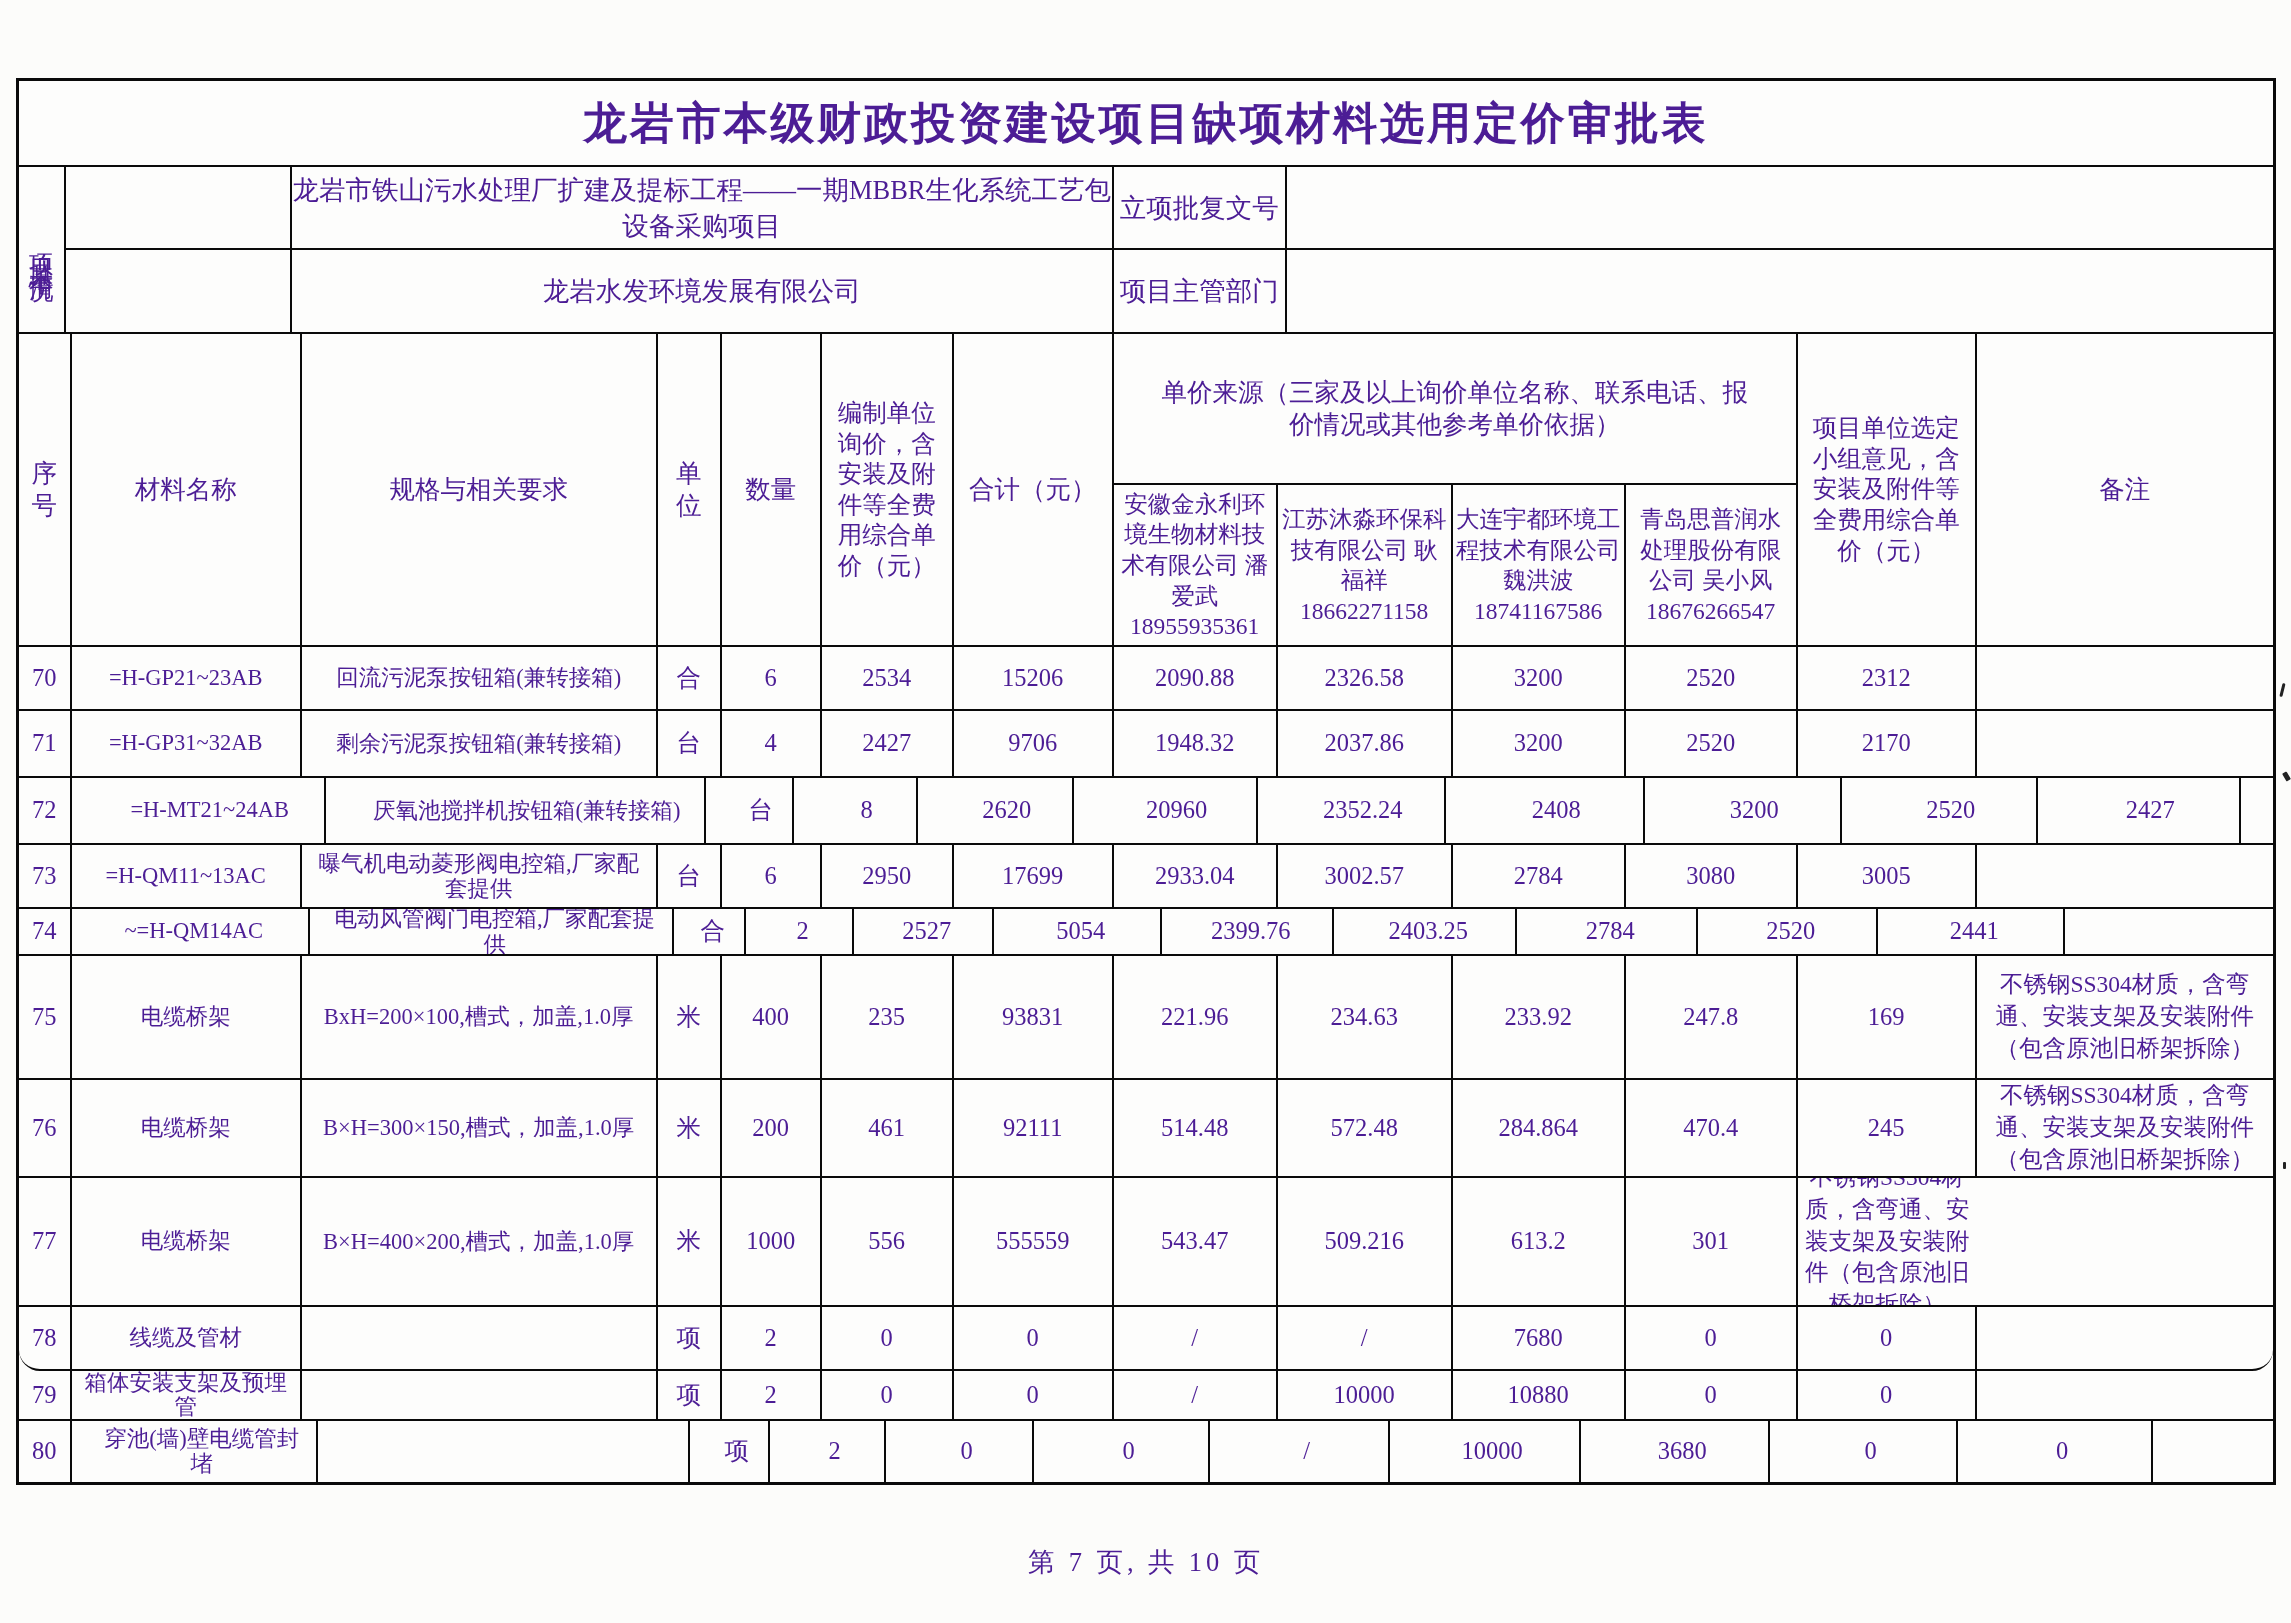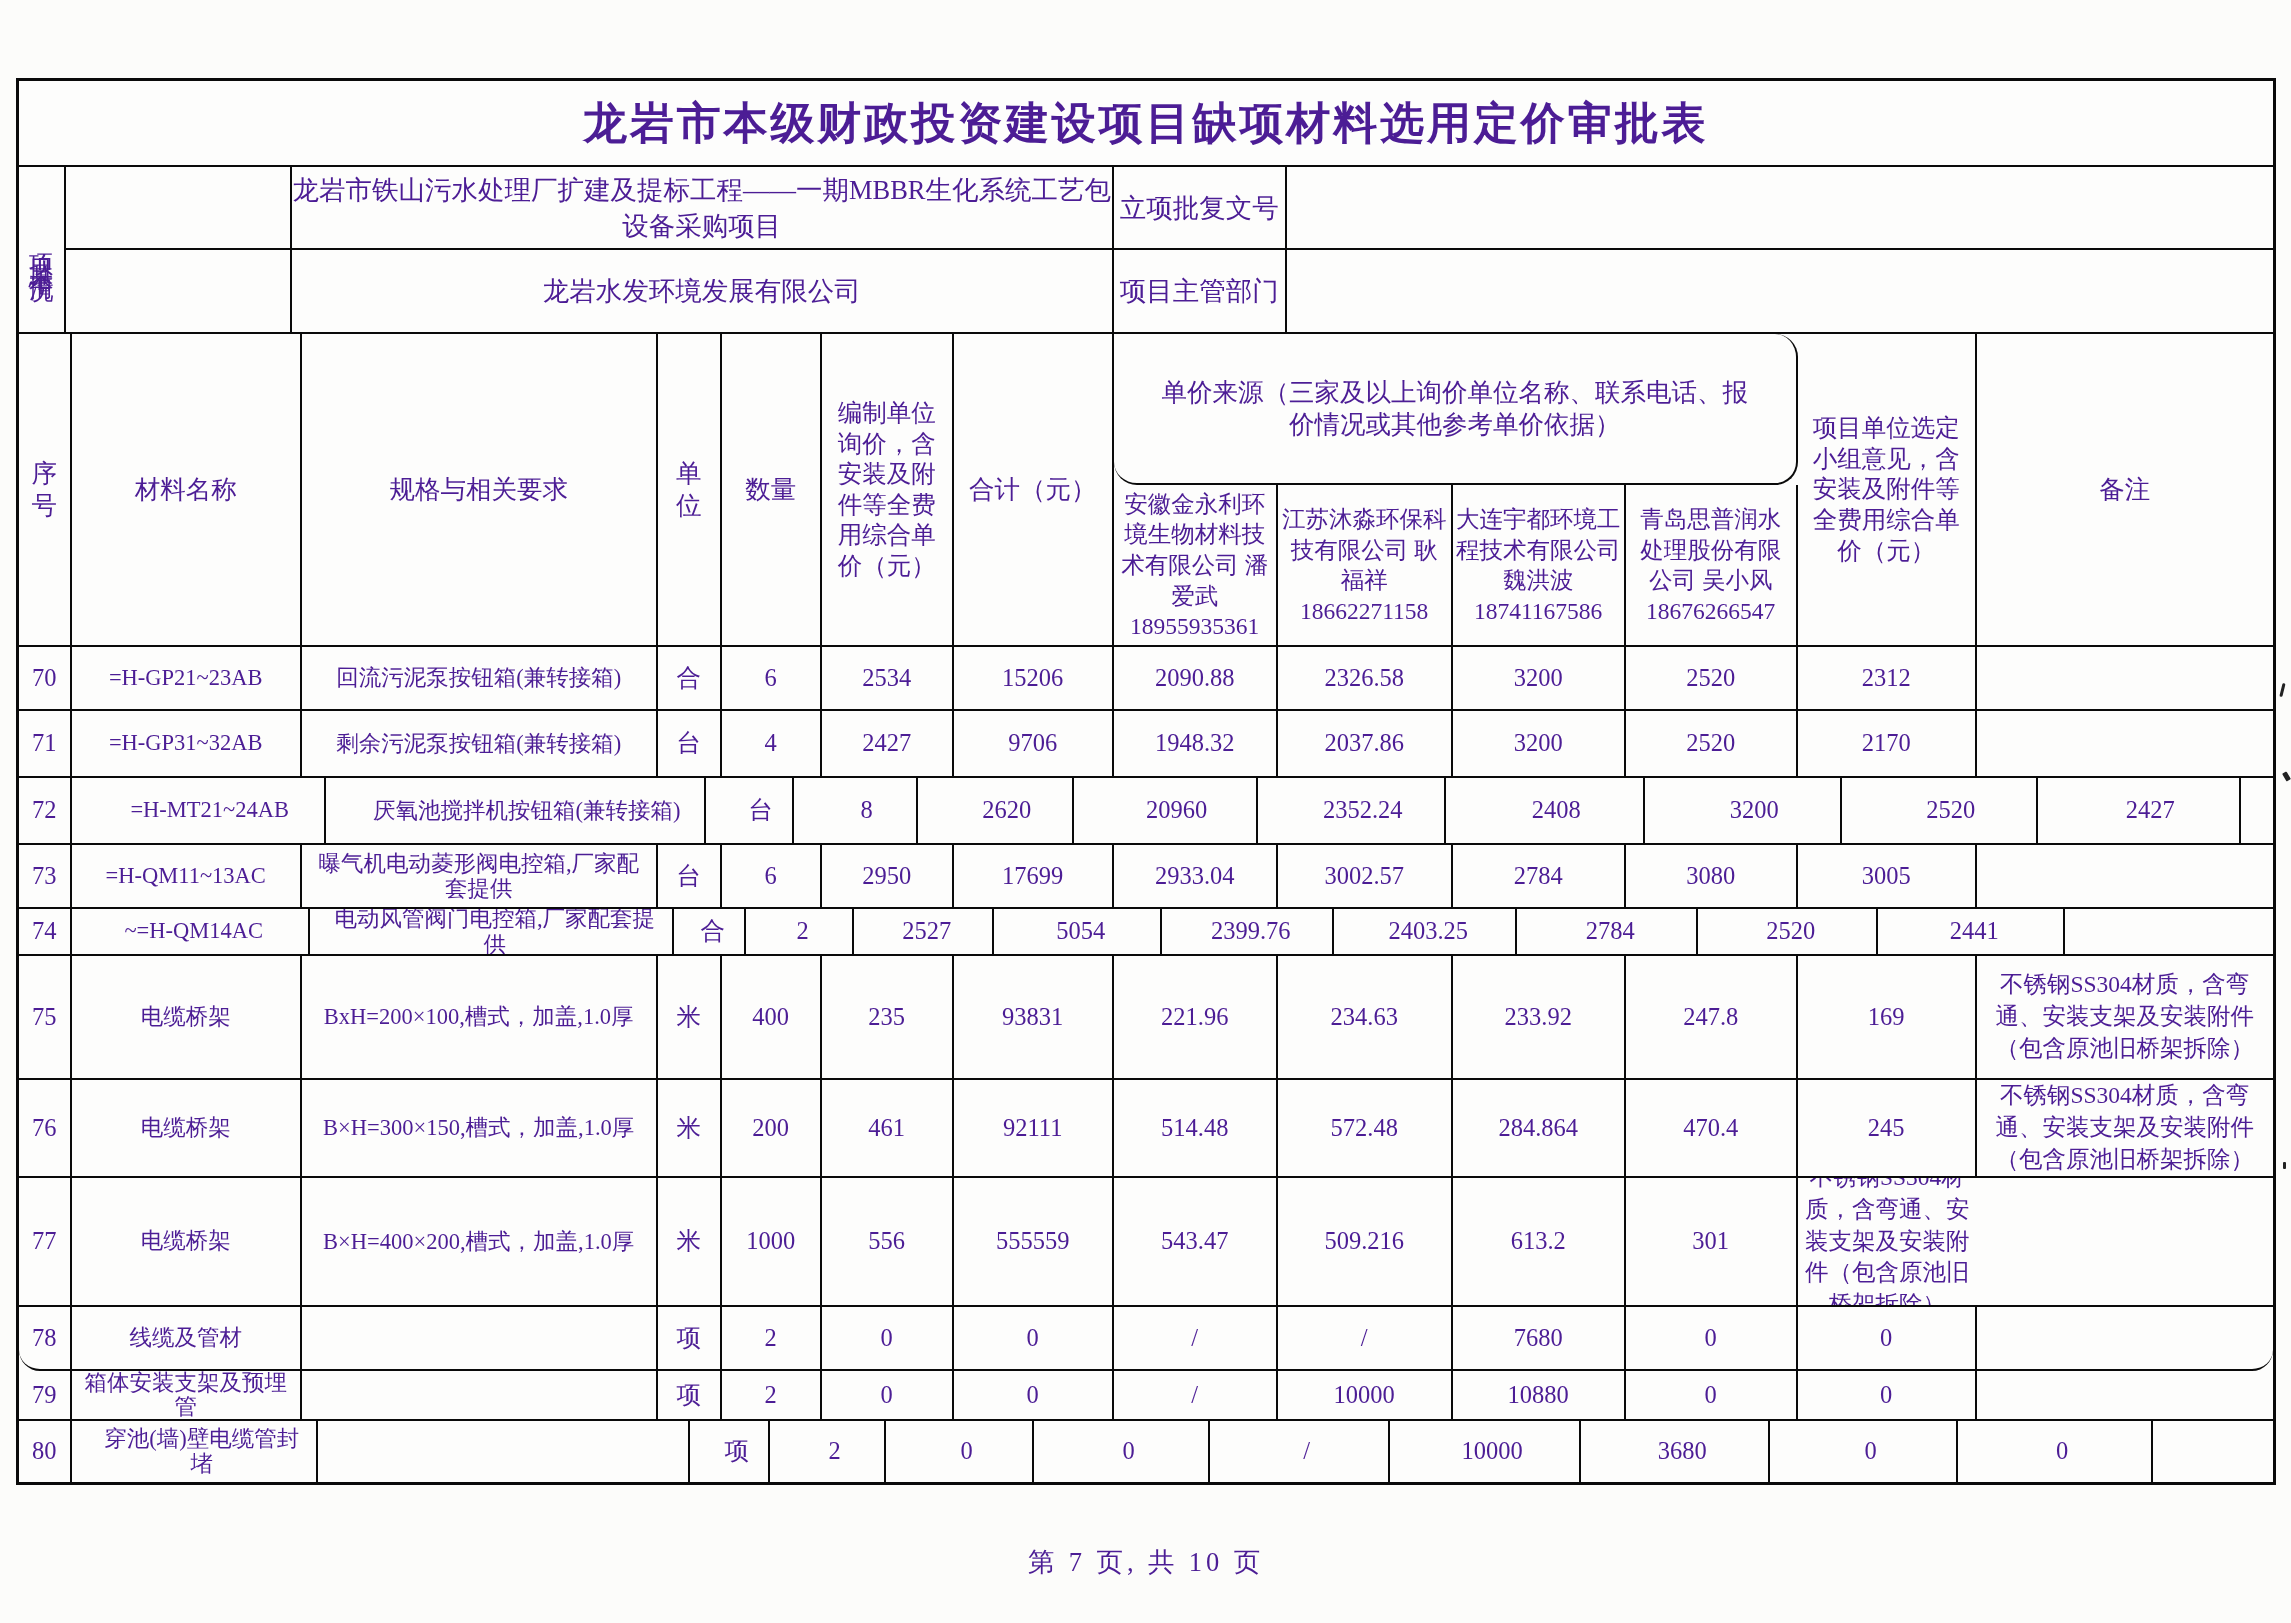--- a/index.html
+++ b/index.html
@@ -43,21 +43,21 @@
   .th{
     box-sizing:border-box; border-right:2px solid #0a0a0a;
     display:flex; align-items:center; justify-content:center;
     text-align:center; font-size:25.5px; line-height:1.25; padding:3.9px 5.9px;
   }
   .th.span2{grid-row:1/3;}
   .th.small{font-size:24.5px;}
   .th.noR{border-right:none;}
   .th.bB{border-bottom:2px solid #0a0a0a;}
   .th.vendor{font-size:23.5px; line-height:1.3; white-space:pre-line; padding:3.9px 2.9px;}
-  .th.group{grid-column:8/12; padding:15px 39px; font-size:25.5px;border-radius:23px;}
+  .th.group{grid-column:8/12; padding:15px 39px; font-size:25.5px;}
   
   .tr{
     display:grid;
     grid-template-columns:53px 230px 356px 64px 100px 132px 160px 164px 175px 173px 172px 179px 1fr;
     box-sizing:border-box; border-bottom:2px solid #0a0a0a;
   }
   .tr:last-child{border-bottom:none;gap:16px;}
   .td{
     box-sizing:border-box; border-right:2px solid #0a0a0a;
     display:flex; align-items:center; justify-content:center;

